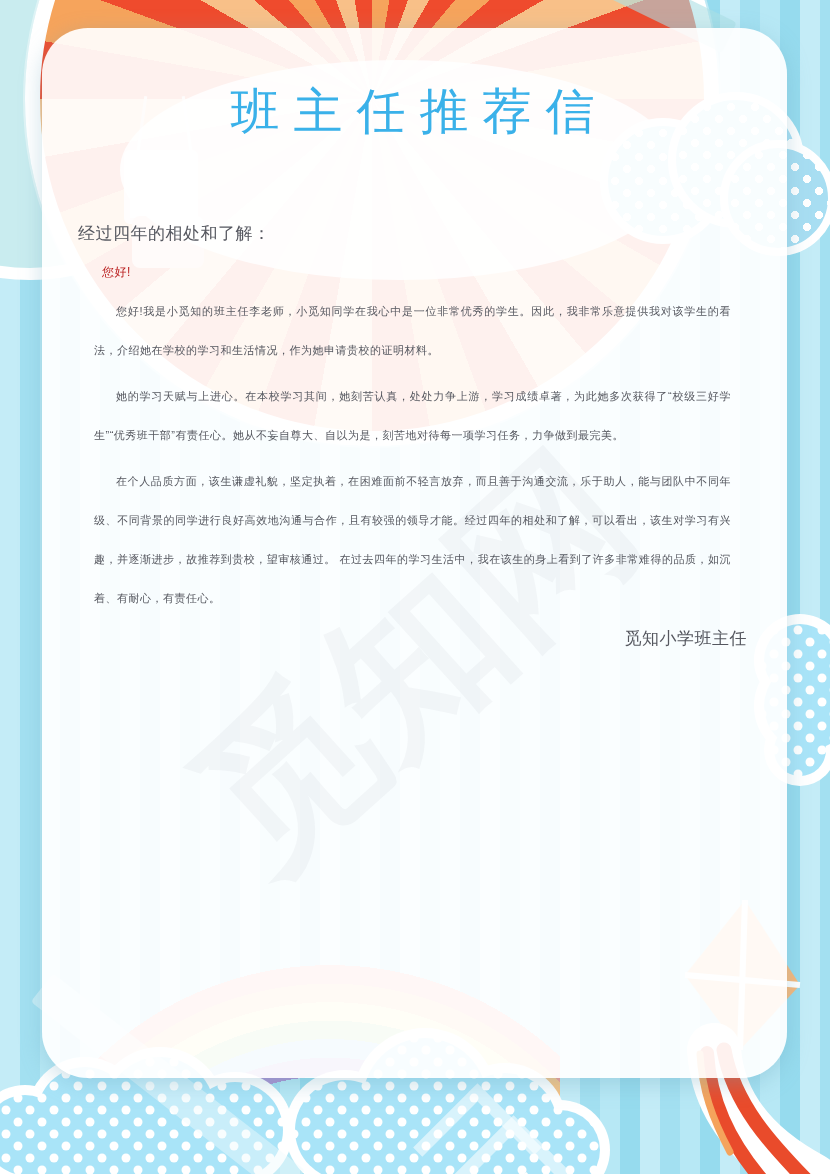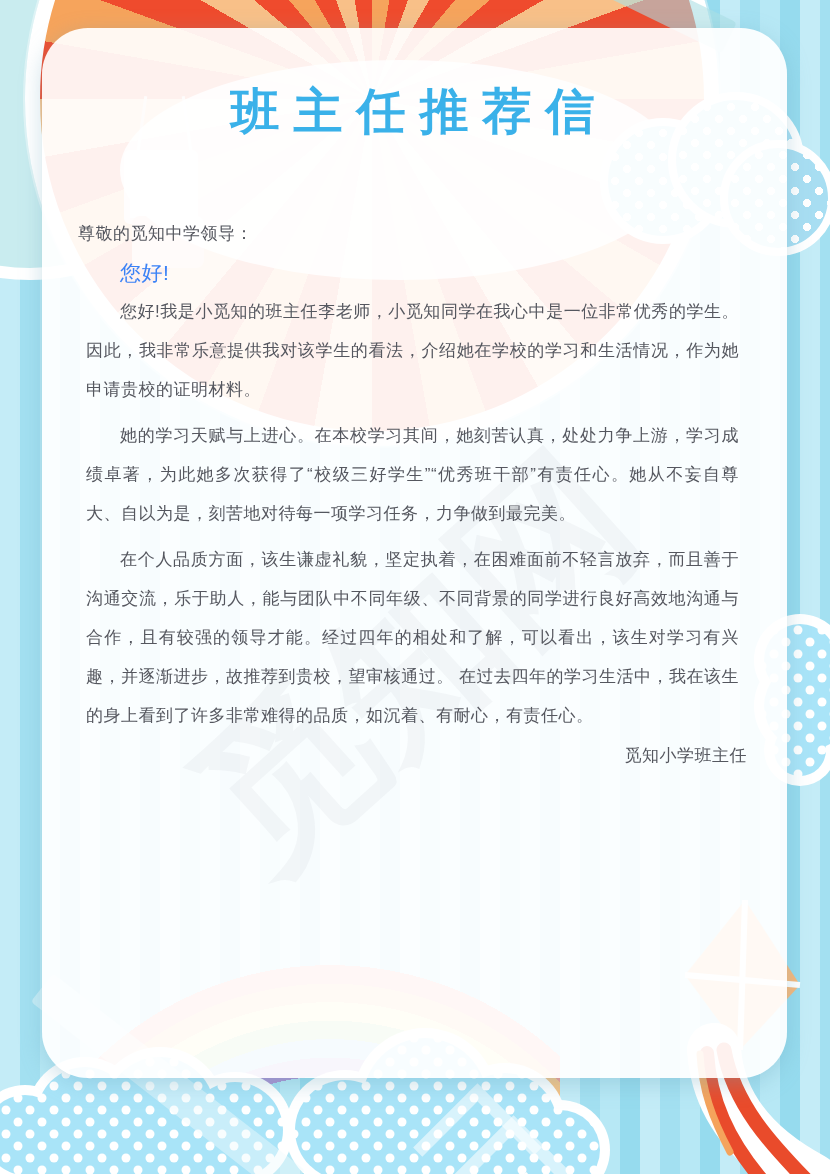--- a/index.html
+++ b/index.html
@@ -64,25 +64,25 @@
     background:rgba(255,255,255,.92);border-radius:46px;
     box-shadow:0 6px 22px rgba(110,165,190,.35);
     box-sizing:border-box;padding:0 40px 0 36px;overflow:hidden;}
 
   .watermark{position:absolute;left:120px;top:520px;z-index:0;white-space:nowrap;
     font-size:170px;font-weight:bold;color:rgba(90,95,110,.05);
     transform:rotate(-42deg);transform-origin:center;pointer-events:none;}
 
   .content{position:relative;z-index:1;}
   .title{margin:52px 0 0;text-align:center;font-size:49px;line-height:62px;
-    font-weight:bold;color:#3ab1e9;letter-spacing:14px;text-indent:14px;}
+    font-weight:normal;color:#3ab1e9;letter-spacing:14px;text-indent:14px;}
   .salutation{margin:72px 0 0;font-size:17px;line-height:39px;color:#55575f;letter-spacing:.5px;}
-  .greeting{margin:0;font-size:21px;line-height:39px;color:#3b82f6;
+  .greeting{margin:0;font-size:12px;line-height:39px;color:#b91c1c;
     text-indent:2em;letter-spacing:.5px;}
-  .para{margin:0 8px 7px;font-size:17px;line-height:39px;color:#55575f;
+  .para{margin:0 16px 7px;font-size:11px;line-height:39px;color:#55575f;
     text-indent:2em;text-align:justify;letter-spacing:.5px;}
   .sig{margin-top:6px;text-align:right;font-size:17px;line-height:28px;
     color:#55575f;letter-spacing:.5px;}
 </style>
 </head>
 <body>
 
 <div class="stage">
 
   <div class="bg-stripes"></div>
@@ -186,21 +186,21 @@
     <div class="chevron ch2"></div>
     <div class="ribbon-bottom"></div>
   </div>
 
   <div class="card">
     <div class="watermark">觅知网</div>
 
     <div class="content">
       <h1 class="title">班主任推荐信</h1>
 
-      <div class="salutation">尊敬的觅知中学领导：</div>
+      <div class="salutation">经过四年的相处和了解：</div>
       <div class="greeting">您好!</div>
 
       <p class="para">您好!我是小觅知的班主任李老师，小觅知同学在我心中是一位非常优秀的学生。因此，我非常乐意提供我对该学生的看法，介绍她在学校的学习和生活情况，作为她申请贵校的证明材料。</p>
       <p class="para">她的学习天赋与上进心。在本校学习其间，她刻苦认真，处处力争上游，学习成绩卓著，为此她多次获得了“校级三好学生”“优秀班干部”有责任心。她从不妄自尊大、自以为是，刻苦地对待每一项学习任务，力争做到最完美。</p>
       <p class="para">在个人品质方面，该生谦虚礼貌，坚定执着，在困难面前不轻言放弃，而且善于沟通交流，乐于助人，能与团队中不同年级、不同背景的同学进行良好高效地沟通与合作，且有较强的领导才能。经过四年的相处和了解，可以看出，该生对学习有兴趣，并逐渐进步，故推荐到贵校，望审核通过。 在过去四年的学习生活中，我在该生的身上看到了许多非常难得的品质，如沉着、有耐心，有责任心。</p>
 
       <div class="sig">
         <div>觅知小学班主任</div>
 
       </div>

